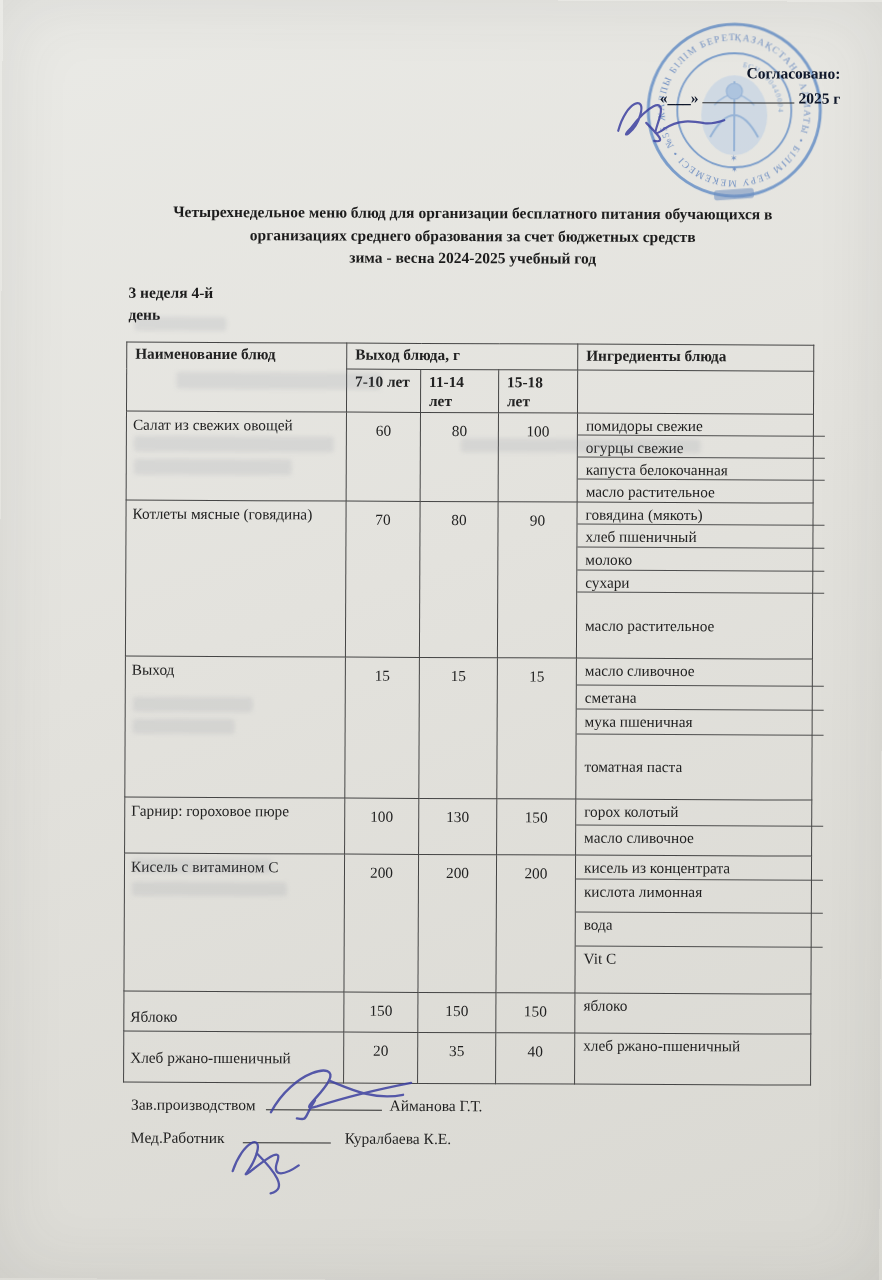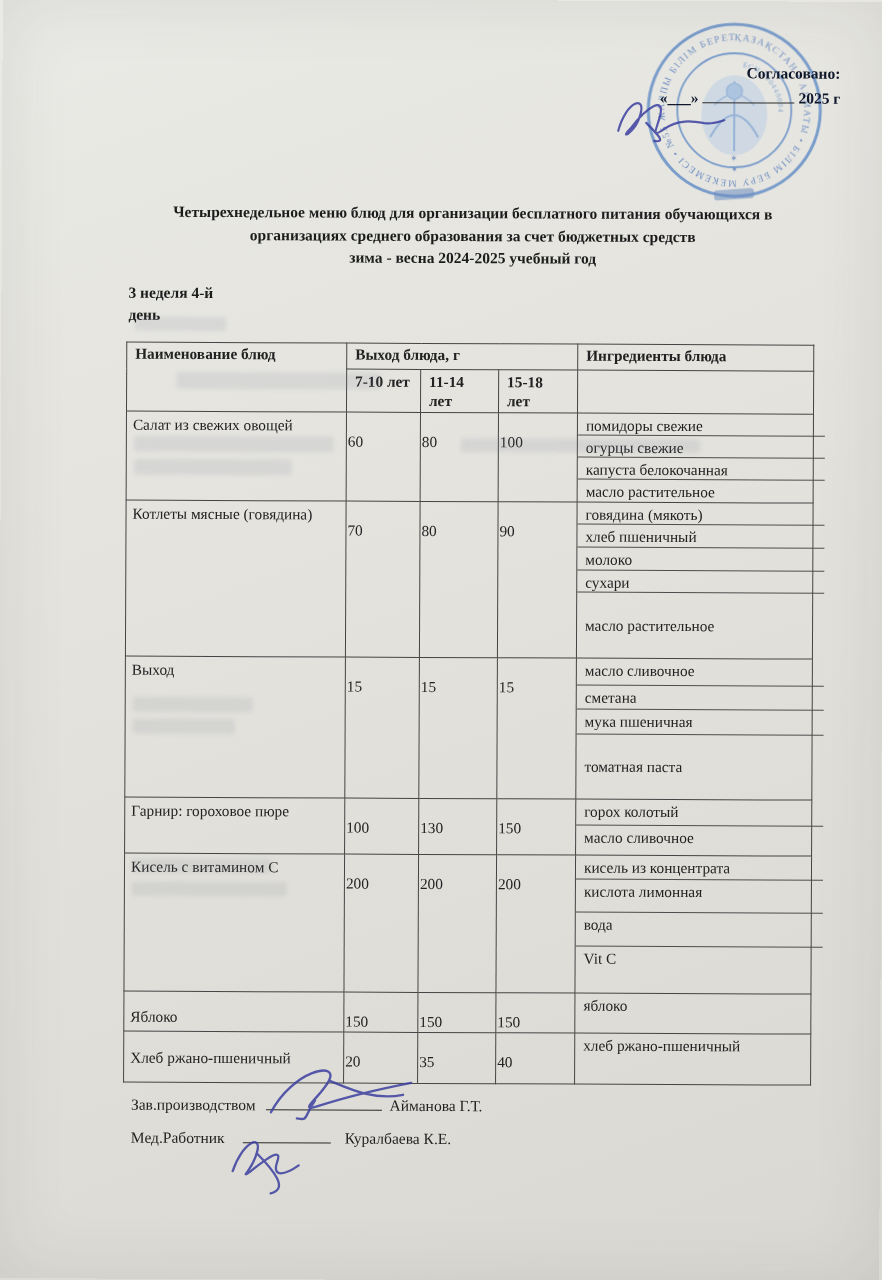--- a/index.html
+++ b/index.html
@@ -26,21 +26,21 @@
 
   
   table.menu{position:absolute;top:343px;left:125px;border-collapse:collapse;table-layout:fixed;width:687px;background:transparent;}
   table.menu th,table.menu td{border:1.7px solid #454545;font-size:15.3px;color:#222;}
   table.menu th{font-weight:700;text-align:left;padding:2px 8px;vertical-align:top;}
   th.hname{text-align:center;vertical-align:middle;}
   tr.hrow1{height:26px;}
   tr.hrow2{height:39px;}
   th.age{line-height:19px;padding:2px 6px 2px 8px;}
   td.dish{vertical-align:top;padding:3px 4px 2px 6px;line-height:20px;}
-  td.num{vertical-align:top;text-align:left;padding-top:20px;font-size:15.5px;}
+  td.num{vertical-align:top;text-align:center;padding-top:9px;font-size:15.5px;}
   td.ing{padding:0;vertical-align:top;overflow:visible;}
   .ing-row{box-sizing:border-box;padding:2px 8px 0 8px;border-bottom:1.6px solid #4e4e4e;margin-right:-12px;line-height:20px;}
   .ing-row.last{border-bottom:none;margin-right:0;}
   .ing-row.c{display:flex;align-items:center;padding-top:0;}
 
   
   .sig-block{position:absolute;left:133px;top:1093px;font-size:15.5px;color:#1f1f1f;}
   .sig-line{height:33px;line-height:26px;}
   .sig-uline{display:inline-block;border-bottom:1.6px solid #2b2b2b;height:15px;vertical-align:baseline;}
   .su1{width:116px;margin-left:10px;margin-right:8px;}

